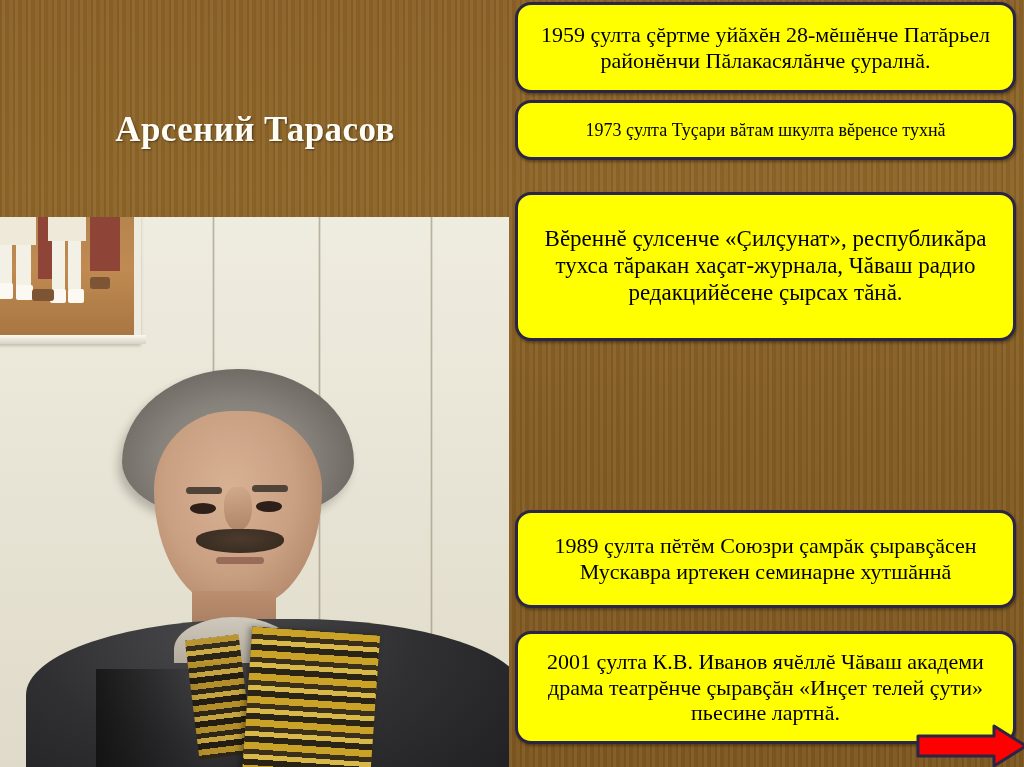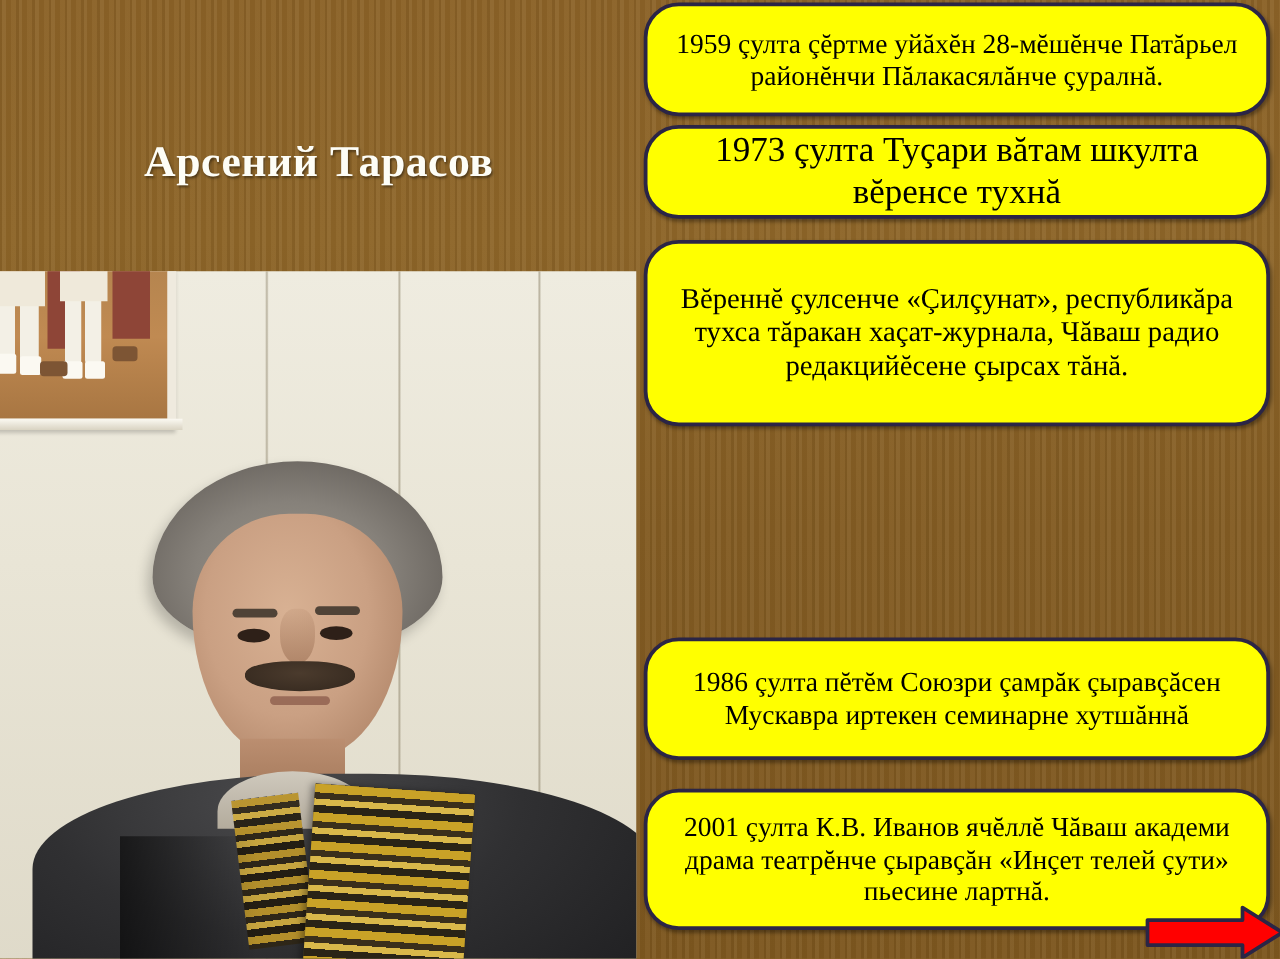--- a/index.html
+++ b/index.html
@@ -119,32 +119,32 @@
   #shoulder-shadow{position:absolute;left:0;top:300px;width:110px;height:140px;
     background:linear-gradient(90deg,rgba(0,0,0,.55),rgba(0,0,0,0));}
 
   
   #boxes{position:absolute;left:0;top:0;width:1024px;height:767px;}
   .callout{
     position:absolute;left:515px;width:501px;
     box-sizing:border-box;
     background:#ffff00;
     border:3px solid #2b2545;
-    border-radius:28px;
+    border-radius:16px;
     display:flex;align-items:center;justify-content:center;
     text-align:center;
     color:#000;
     font-family:"Liberation Serif","DejaVu Serif",serif;
     padding:2px 14px;
     box-shadow:1px 2px 3px rgba(0,0,0,.35);
   }
   .callout .txt{display:block;width:100%;line-height:1.16;}
 
   #box1{top:2px;height:91px;font-size:22px;}
-  #box2{top:100px;height:75px;font-size:28px;}
+  #box2{top:100px;height:60px;font-size:18px;}
   #box3{top:192px;height:149px;font-size:23px;}
   #box4{top:332px;height:170px;font-size:23px;}
   #box5{top:510px;height:98px;font-size:22px;}
   #box6{top:631px;height:113px;font-size:22px;}
 
   
   #arrow{position:absolute;left:916px;top:724px;width:112px;height:44px;}
   #arrow svg{display:block;}
 </style>
 </head>
@@ -206,21 +206,21 @@
     <div class="callout" id="box1">
       <span class="txt">1959 çулта çĕртме уйăхĕн 28-мĕшĕнче Патăрьел районĕнчи Пăлакасялăнче çуралнă.</span>
     </div>
     <div class="callout" id="box2">
       <span class="txt">1973 çулта Туçари вăтам шкулта вĕренсе тухнă</span>
     </div>
     <div class="callout" id="box3">
       <span class="txt">Вĕреннĕ çулсенче «Çилçунат», республикăра тухса тăракан хаçат-журнала, Чăваш радио редакцийĕсене çырсах тăнă.</span>
     </div>
     <div class="callout" id="box5">
-      <span class="txt">1986 çулта пĕтĕм Союзри çамрăк çыравçăсен Мускавра иртекен семинарне хутшăннă</span>
+      <span class="txt">1989 çулта пĕтĕм Союзри çамрăк çыравçăсен Мускавра иртекен семинарне хутшăннă</span>
     </div>
     <div class="callout" id="box6">
       <span class="txt">2001 çулта К.В. Иванов ячĕллĕ Чăваш академи драма театрĕнче çыравçăн «Инçет телей çути» пьесине лартнă.</span>
     </div>
   </div>
 
   <div id="arrow">
     <svg width="112" height="44" viewBox="0 0 112 44">
       <polygon points="2,12 78,12 78,2 110,22 78,42 78,32 2,32" fill="#ff0000" stroke="#2b2545" stroke-width="3" stroke-linejoin="round"></polygon>
     </svg>

